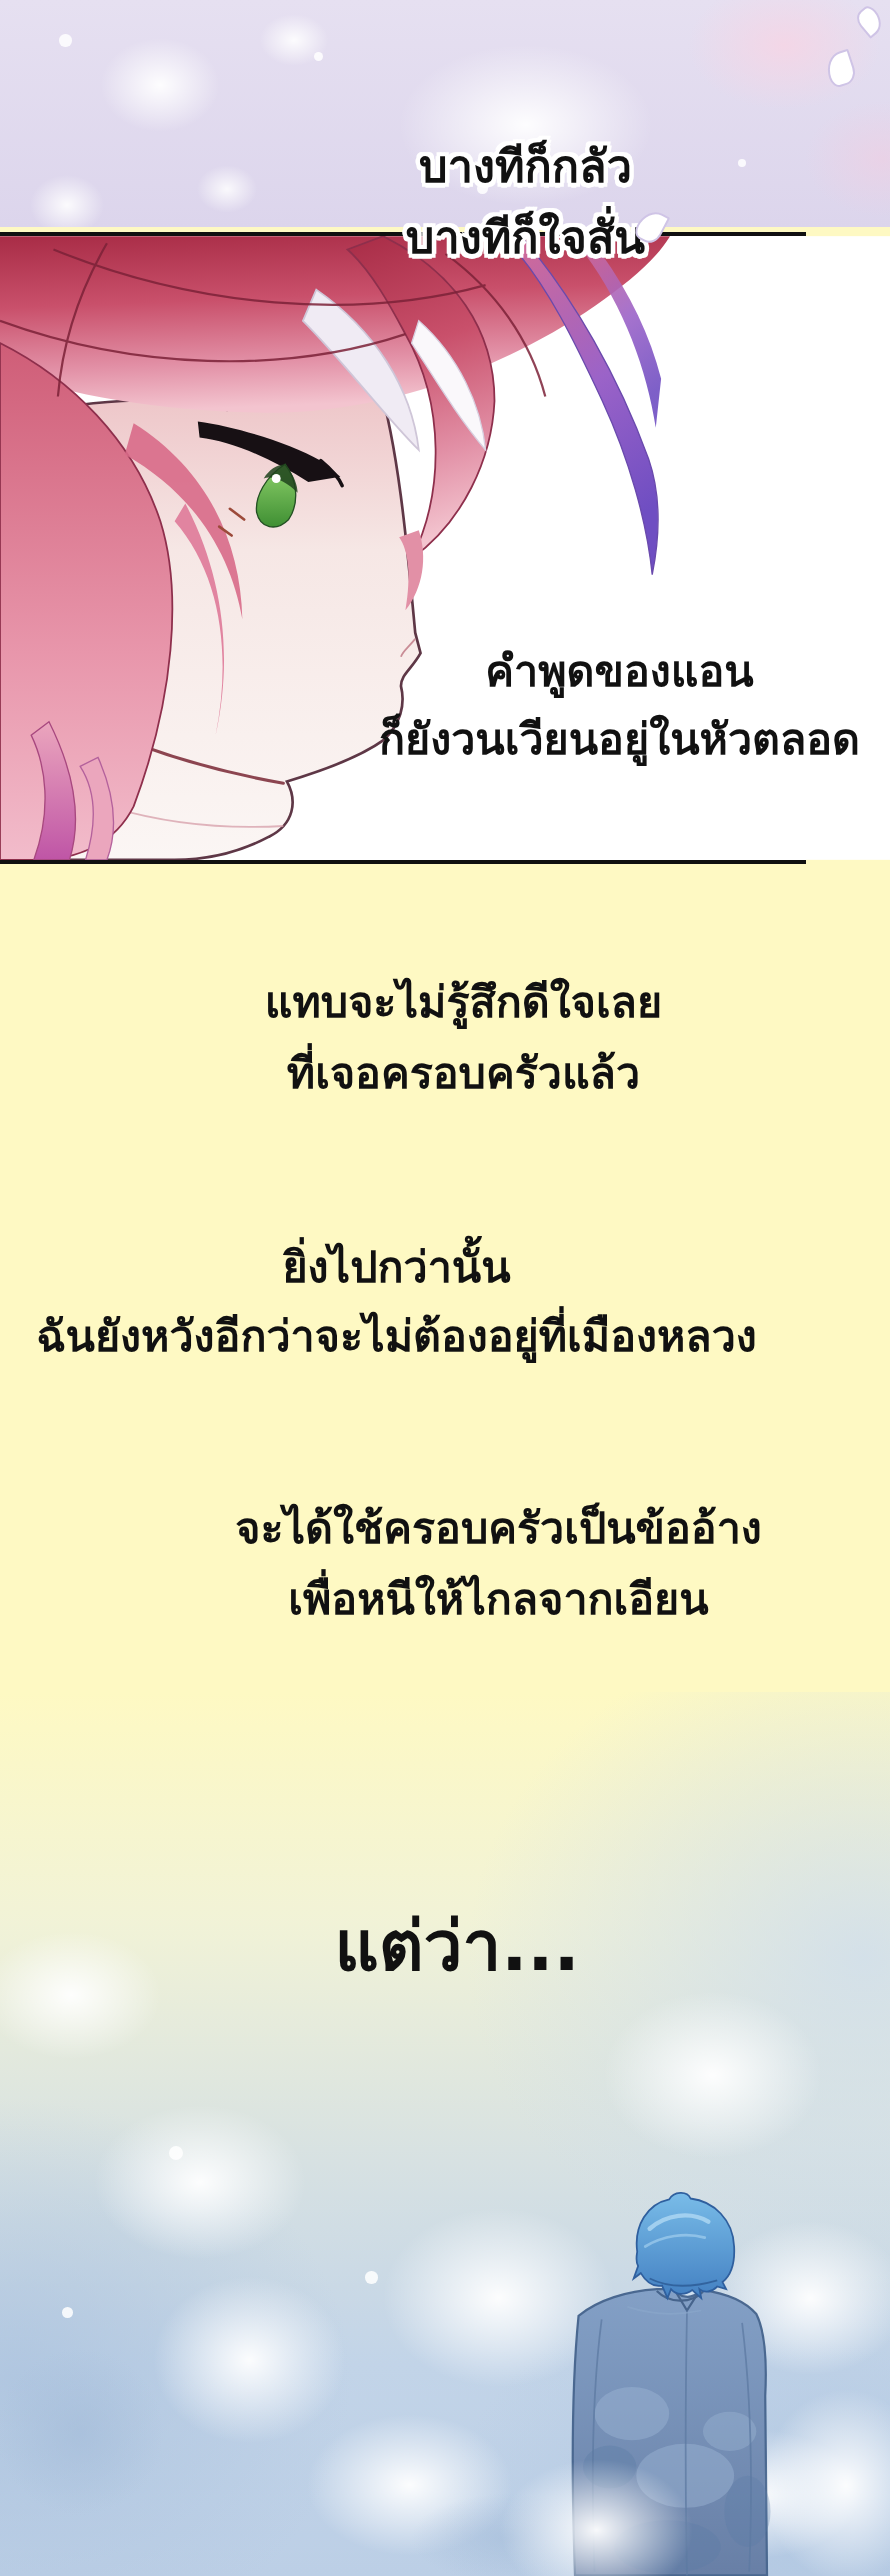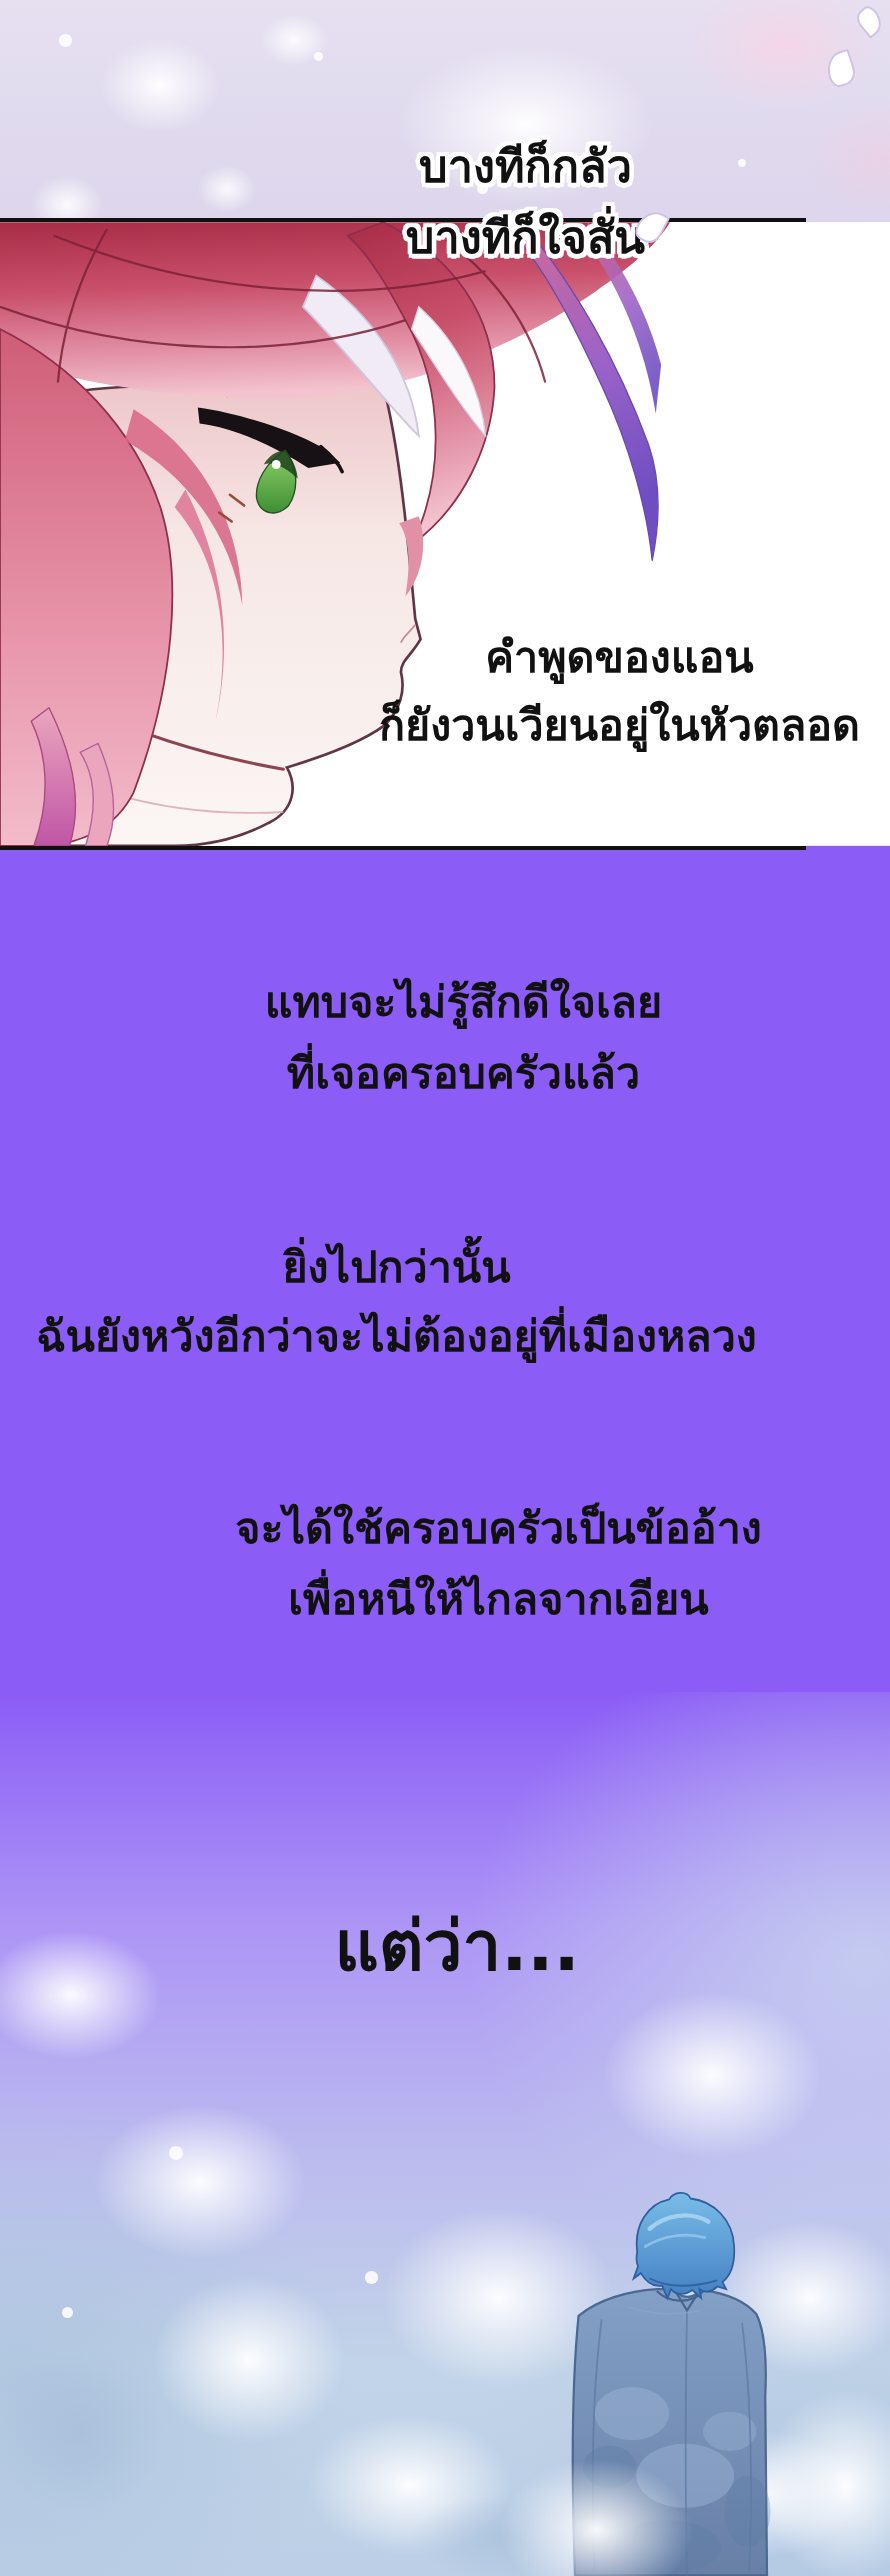--- a/index.html
+++ b/index.html
@@ -1,16 +1,16 @@
 <!DOCTYPE html>
 <html style="--top-bg: #e6e0f1; --petal-outline: #cfc4e6; --panel-border: #101010; --text: #111111; --hair-red-dark: #a82c46; --hair-pink: #e290a6; --hair-pink-light: #f3c4cf; --hair-purple-tip: #7d58c8; --hair-magenta-tip: #c45ca8; --eye-green: #6dbb4f; --eye-lash-dark: #171014; --skin: #f8f1ef; --skin-shadow: #edc3c6; --outline-red: #7c2238; --bottom-bg: #c2d4e8; --cloud-white: #ffffff; --shade-blue: #a3bcda; --man-hair-blue: #5fa2da; --man-hair-dark: #3d76b4; --man-suit-blue: #7693bb; --man-suit-dark: #5d7aa2; --man-skin: #cfe0f0; --man-outline: #2f5f9e;font-size:14.3px"><head>
 <meta charset="utf-8">
 <style>
   html,body{margin:0;padding:0;background:#ffffff;}
-  .page{position:relative;width:891px;height:2576px;overflow:hidden;background:#8b5cf6;
+  .page{position:relative;width:891px;height:2576px;overflow:hidden;background:#fef9c3;
         font-family:"DejaVu Sans","Liberation Sans",sans-serif;color:var(--text,#111);}
 
   
   .top-section{position:absolute;left:0;top:0;width:891px;height:227px;
     background:
       radial-gradient(169px 107px at 59% 55%, rgba(255,255,255,.95), rgba(255,255,255,0) 75%),
       radial-gradient(85px 67px at 160px 85px, rgba(255,255,255,.95), rgba(255,255,255,0) 70%),
       radial-gradient(53px 43px at 67px 205px, rgba(255,255,255,.9), rgba(255,255,255,0) 70%),
       radial-gradient(49px 37px at 294px 40px, rgba(255,255,255,.9), rgba(255,255,255,0) 70%),
       radial-gradient(43px 34px at 227px 189px, rgba(255,255,255,.85), rgba(255,255,255,0) 70%),
@@ -25,21 +25,21 @@
   .cap{position:absolute;width:891px;text-align:center;font-weight:800;
        font-size:45px;line-height:71px;color:var(--text,#111);letter-spacing:0;}
   .outlined{text-shadow:-3.6px -3.6px 0 #fff,3.6px -3.6px 0 #fff,-3.6px 3.6px 0 #fff,3.6px 3.6px 0 #fff,
             -4.5px 0 0 #fff,4.5px 0 0 #fff,0 -4.5px 0 #fff,0 4.5px 0 #fff,0 0 5.3px #fff;}
   .narr{position:absolute;width:891px;text-align:center;font-weight:800;
         font-size:43px;line-height:71px;color:var(--text,#111);}
   .emphasis{position:absolute;width:891px;text-align:center;font-weight:800;
             font-size:69px;line-height:98px;color:var(--text,#111);}
 
   
-  .panel{position:absolute;left:0;top:218px;width:806px;height:624px;background:#fff;
+  .panel{position:absolute;left:0;top:232px;width:806px;height:624px;background:#fff;
          border-top:4.5px solid var(--panel-border,#101010);
          border-bottom:4.5px solid var(--panel-border,#101010);}
   .panel svg{display:block;}
   .panel-caption{position:absolute;left:174px;top:401px;width:891px;text-align:center;
                  font-weight:800;font-size:43px;line-height:68px;color:var(--text,#111);}
 
   
   .bottom-section{position:absolute;left:0;top:1692px;width:891px;height:884px;
     background:
       radial-gradient(552px 463px at 97% 30%, rgba(203,219,238,.75), rgba(203,219,238,0) 72%),

